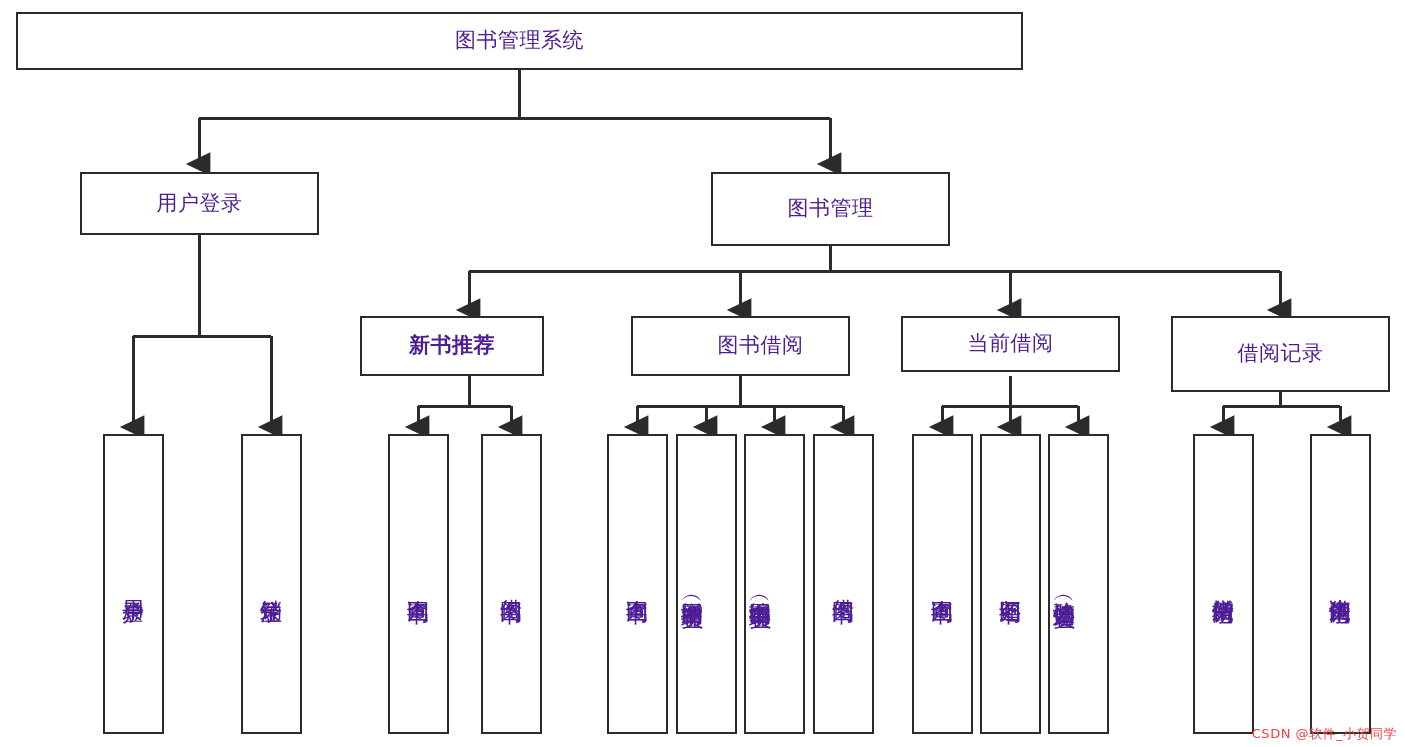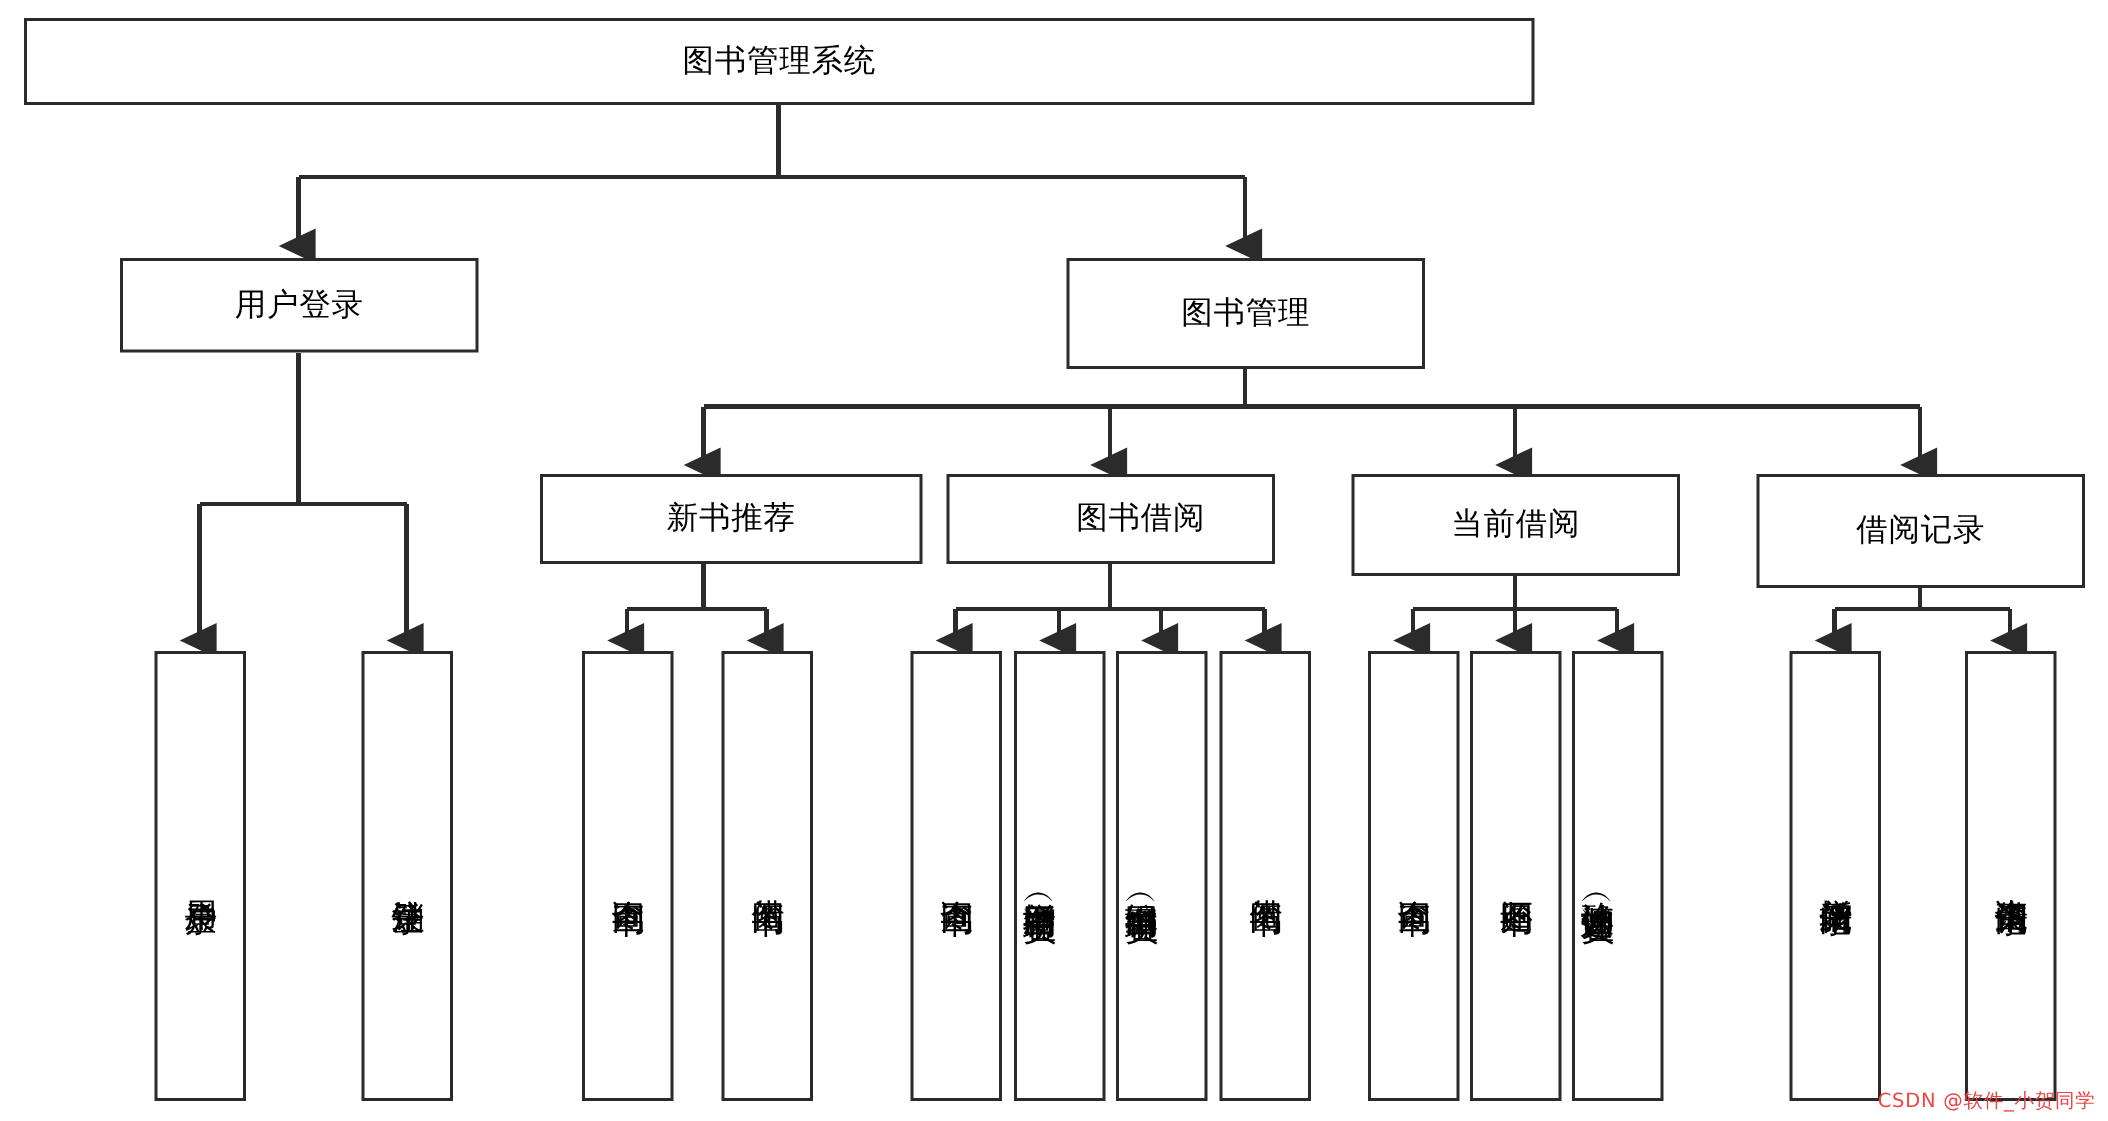--- a/index.html
+++ b/index.html
@@ -26,21 +26,21 @@
     height: 747px;
   }
   .node {
     position: absolute;
     box-sizing: border-box;
     border: 2.2px solid #2b2b2b;
     background: #ffffff;
     display: flex;
     align-items: center;
     justify-content: center;
-    color: #000000;
+    color: #4c1d95;
   }
   .node-h .node-label {
     font-size: 21px;
     line-height: 1.1;
     letter-spacing: 0.5px;
     white-space: nowrap;
   }
   .node-v {
     align-items: center;
     justify-content: flex-start;
@@ -129,27 +129,27 @@
     <span class="node-label">图书管理系统</span>
   </div>
 
   <div class="node node-h" style="left:80px; top:172px; width:239px; height:63px;">
     <span class="node-label">用户登录</span>
   </div>
   <div class="node node-h" style="left:711px; top:172px; width:239px; height:74px;">
     <span class="node-label">图书管理</span>
   </div>
 
-  <div class="node node-h" style="left:360px; top:316px; width:255px; height:60px;">
+  <div class="node node-h" style="left:360px; top:316px; width:184px; height:60px;font-weight:bold;">
     <span class="node-label">新书推荐</span>
   </div>
   <div class="node node-h" style="left:631px; top:316px; width:219px; height:60px;padding-left:40px;">
     <span class="node-label">图书借阅</span>
   </div>
-  <div class="node node-h" style="left:901px; top:316px; width:219px; height:68px;">
+  <div class="node node-h" style="left:901px; top:316px; width:219px; height:56px;">
     <span class="node-label">当前借阅</span>
   </div>
   <div class="node node-h" style="left:1171px; top:316px; width:219px; height:76px;">
     <span class="node-label">借阅记录</span>
   </div>
 
   <div class="node node-v v-center" style="left:103px; top:434px; width:61px; height:300px;">
     <span class="node-label">用户登录</span>
   </div>
   <div class="node node-v v-center" style="left:241px; top:434px; width:61px; height:300px;">

